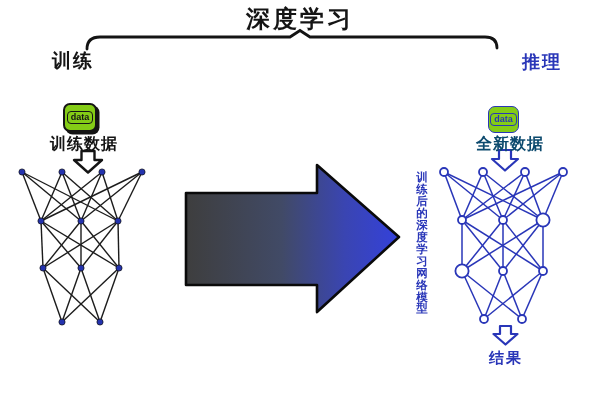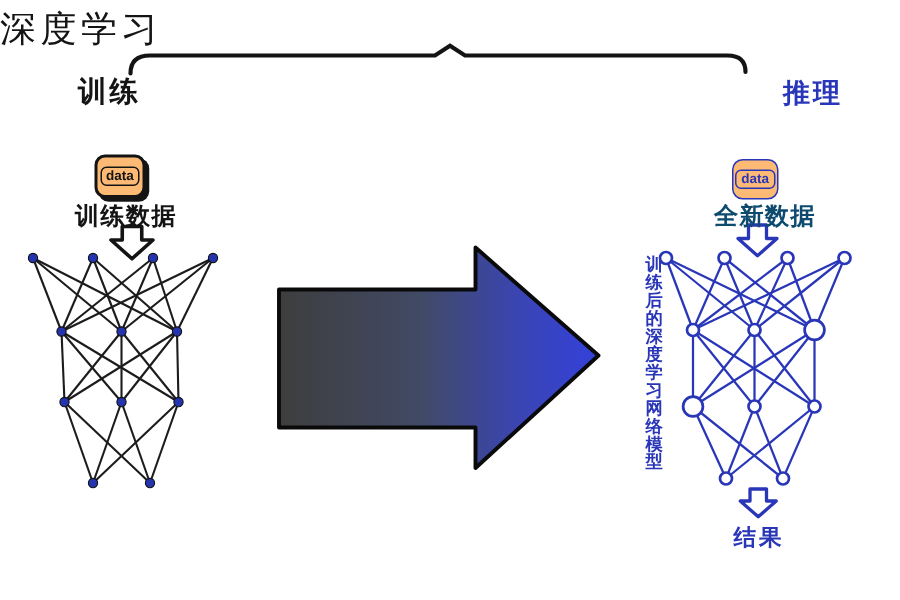--- a/index.html
+++ b/index.html
@@ -3,52 +3,52 @@
 <meta charset="utf-8">
 <style>
   html,body{margin:0;padding:0;background:#ffffff;}
   #stage{
     position:relative;width:600px;height:400px;background:#ffffff;overflow:hidden;
     font-family:"Liberation Sans","DejaVu Sans",sans-serif;
   }
   #diagram-svg{position:absolute;left:0;top:0;}
   .abs{position:absolute;}
   .title{
-    left:0;top:3px;width:600px;text-align:left;
-    font-size:24px;font-weight:normal;color:#141414;letter-spacing:3px;
+    left:0;top:3px;width:600px;text-align:center;
+    font-size:24px;font-weight:bold;color:#141414;letter-spacing:3px;
   }
   .heading-left{
     left:52px;top:48px;font-size:19px;font-weight:bold;color:#141414;letter-spacing:2px;
   }
   .heading-right{
     left:478px;top:50px;font-size:18px;font-weight:bold;color:#2936b8;letter-spacing:2px;margin-left:44px;
   }
   .datakey{
-    border-radius:7px;background:#fdba74;display:flex;align-items:center;justify-content:center;
+    border-radius:7px;background:#84cc16;display:flex;align-items:center;justify-content:center;
     box-sizing:border-box;
   }
   .datakey .inner{
     border-radius:4px;padding:1px 3px;font-size:9px;font-weight:bold;line-height:1;
     font-family:"Liberation Sans","DejaVu Sans",sans-serif;
   }
   .datakey.black{left:63px;top:103px;width:34px;height:29px;border:2px solid #141414;
     box-shadow:2.5px 2.5px 0 #141414;}
   .datakey.black .inner{border:1.2px solid #141414;color:#141414;}
   .datakey.blue{left:488px;top:106px;width:31px;height:27px;border:1.6px solid #2936b8;}
   .datakey.blue .inner{border:1.2px solid #2936b8;color:#2936b8;}
   .caption{
     font-size:16px;font-weight:bold;letter-spacing:1px;white-space:nowrap;
   }
   .caption.left-data{left:50px;top:134px;color:#141414;}
   .caption.right-data{left:476px;top:134px;color:#0c4a6e;}
   .vtext{
     font-weight:bold;word-break:break-all;line-height:1.04;text-align:center;
   }
   .vtext.left-model{left:147px;top:192px;width:15px;font-size:12.5px;color:#222222;}
-  .vtext.right-model{left:429px;top:172px;width:14px;font-size:11.5px;color:#2936b8;}
+  .vtext.right-model{left:415px;top:172px;width:14px;font-size:11.5px;color:#2936b8;}
   .result{
     left:470px;top:349px;width:72px;text-align:center;
     font-size:15px;font-weight:bold;color:#2936b8;letter-spacing:2px;font-family:Liberation Serif, serif;
   }
 </style>
 </head>
 <body>
 
 <div id="stage">
 

